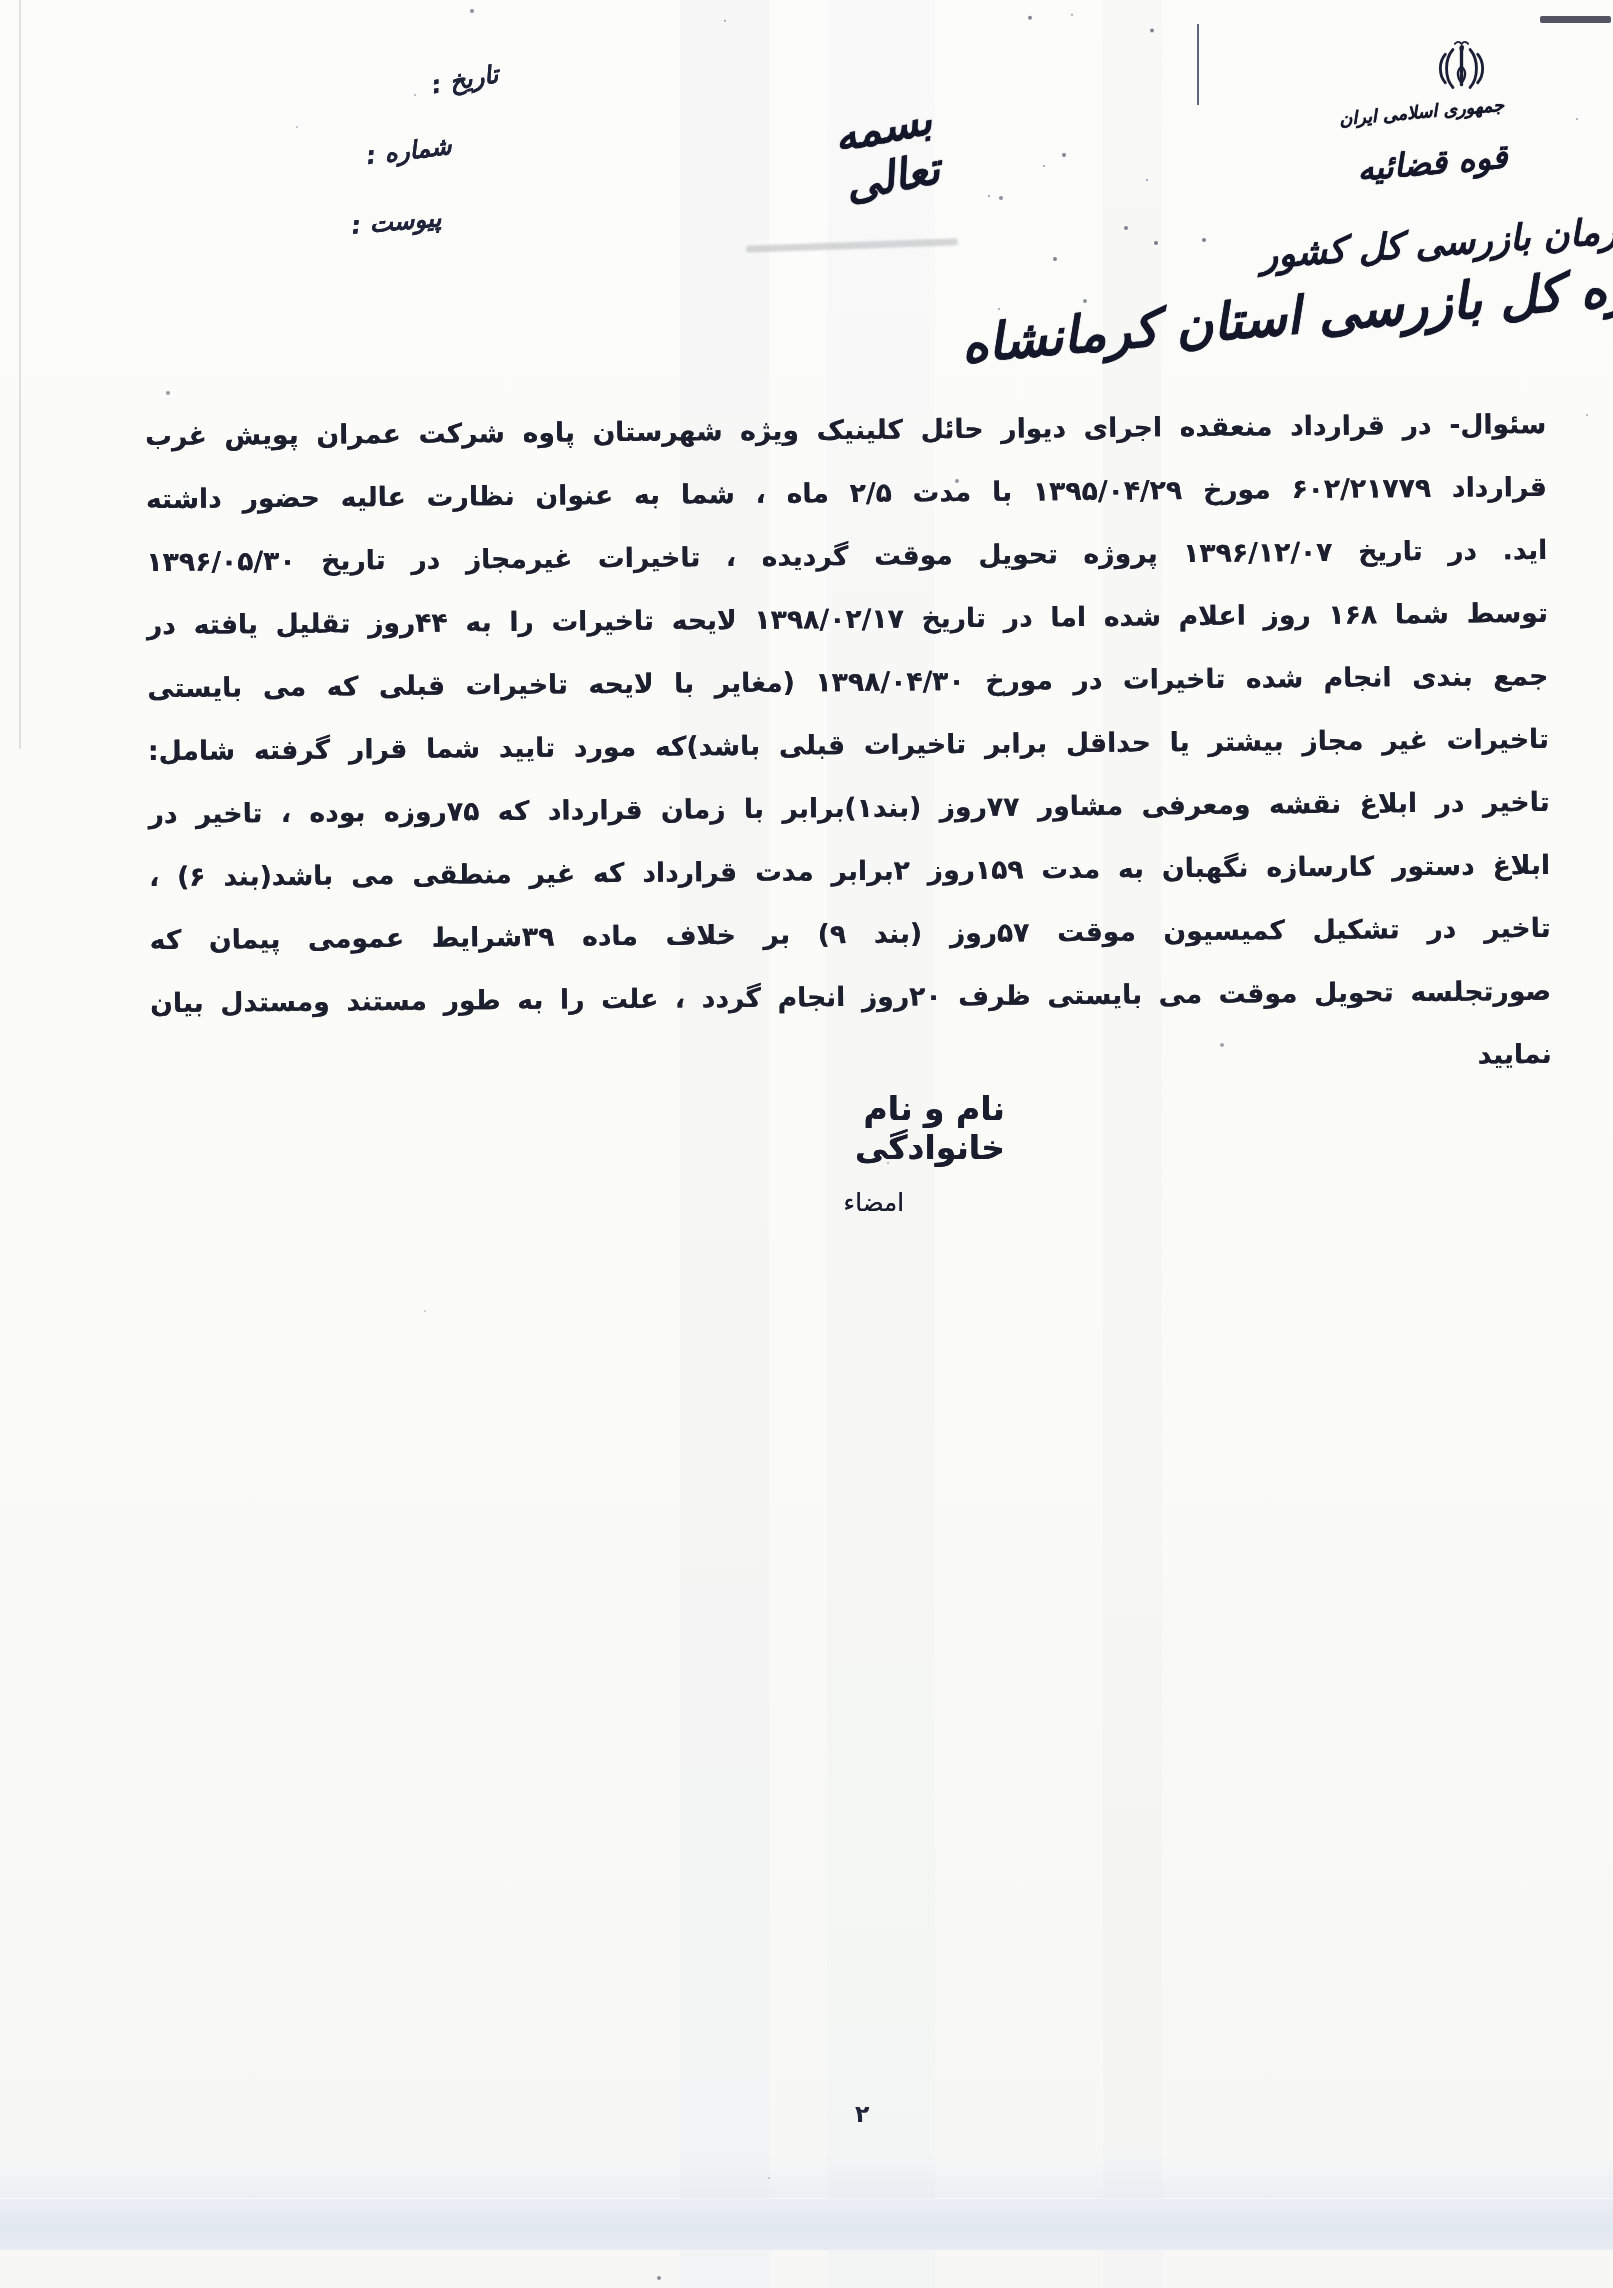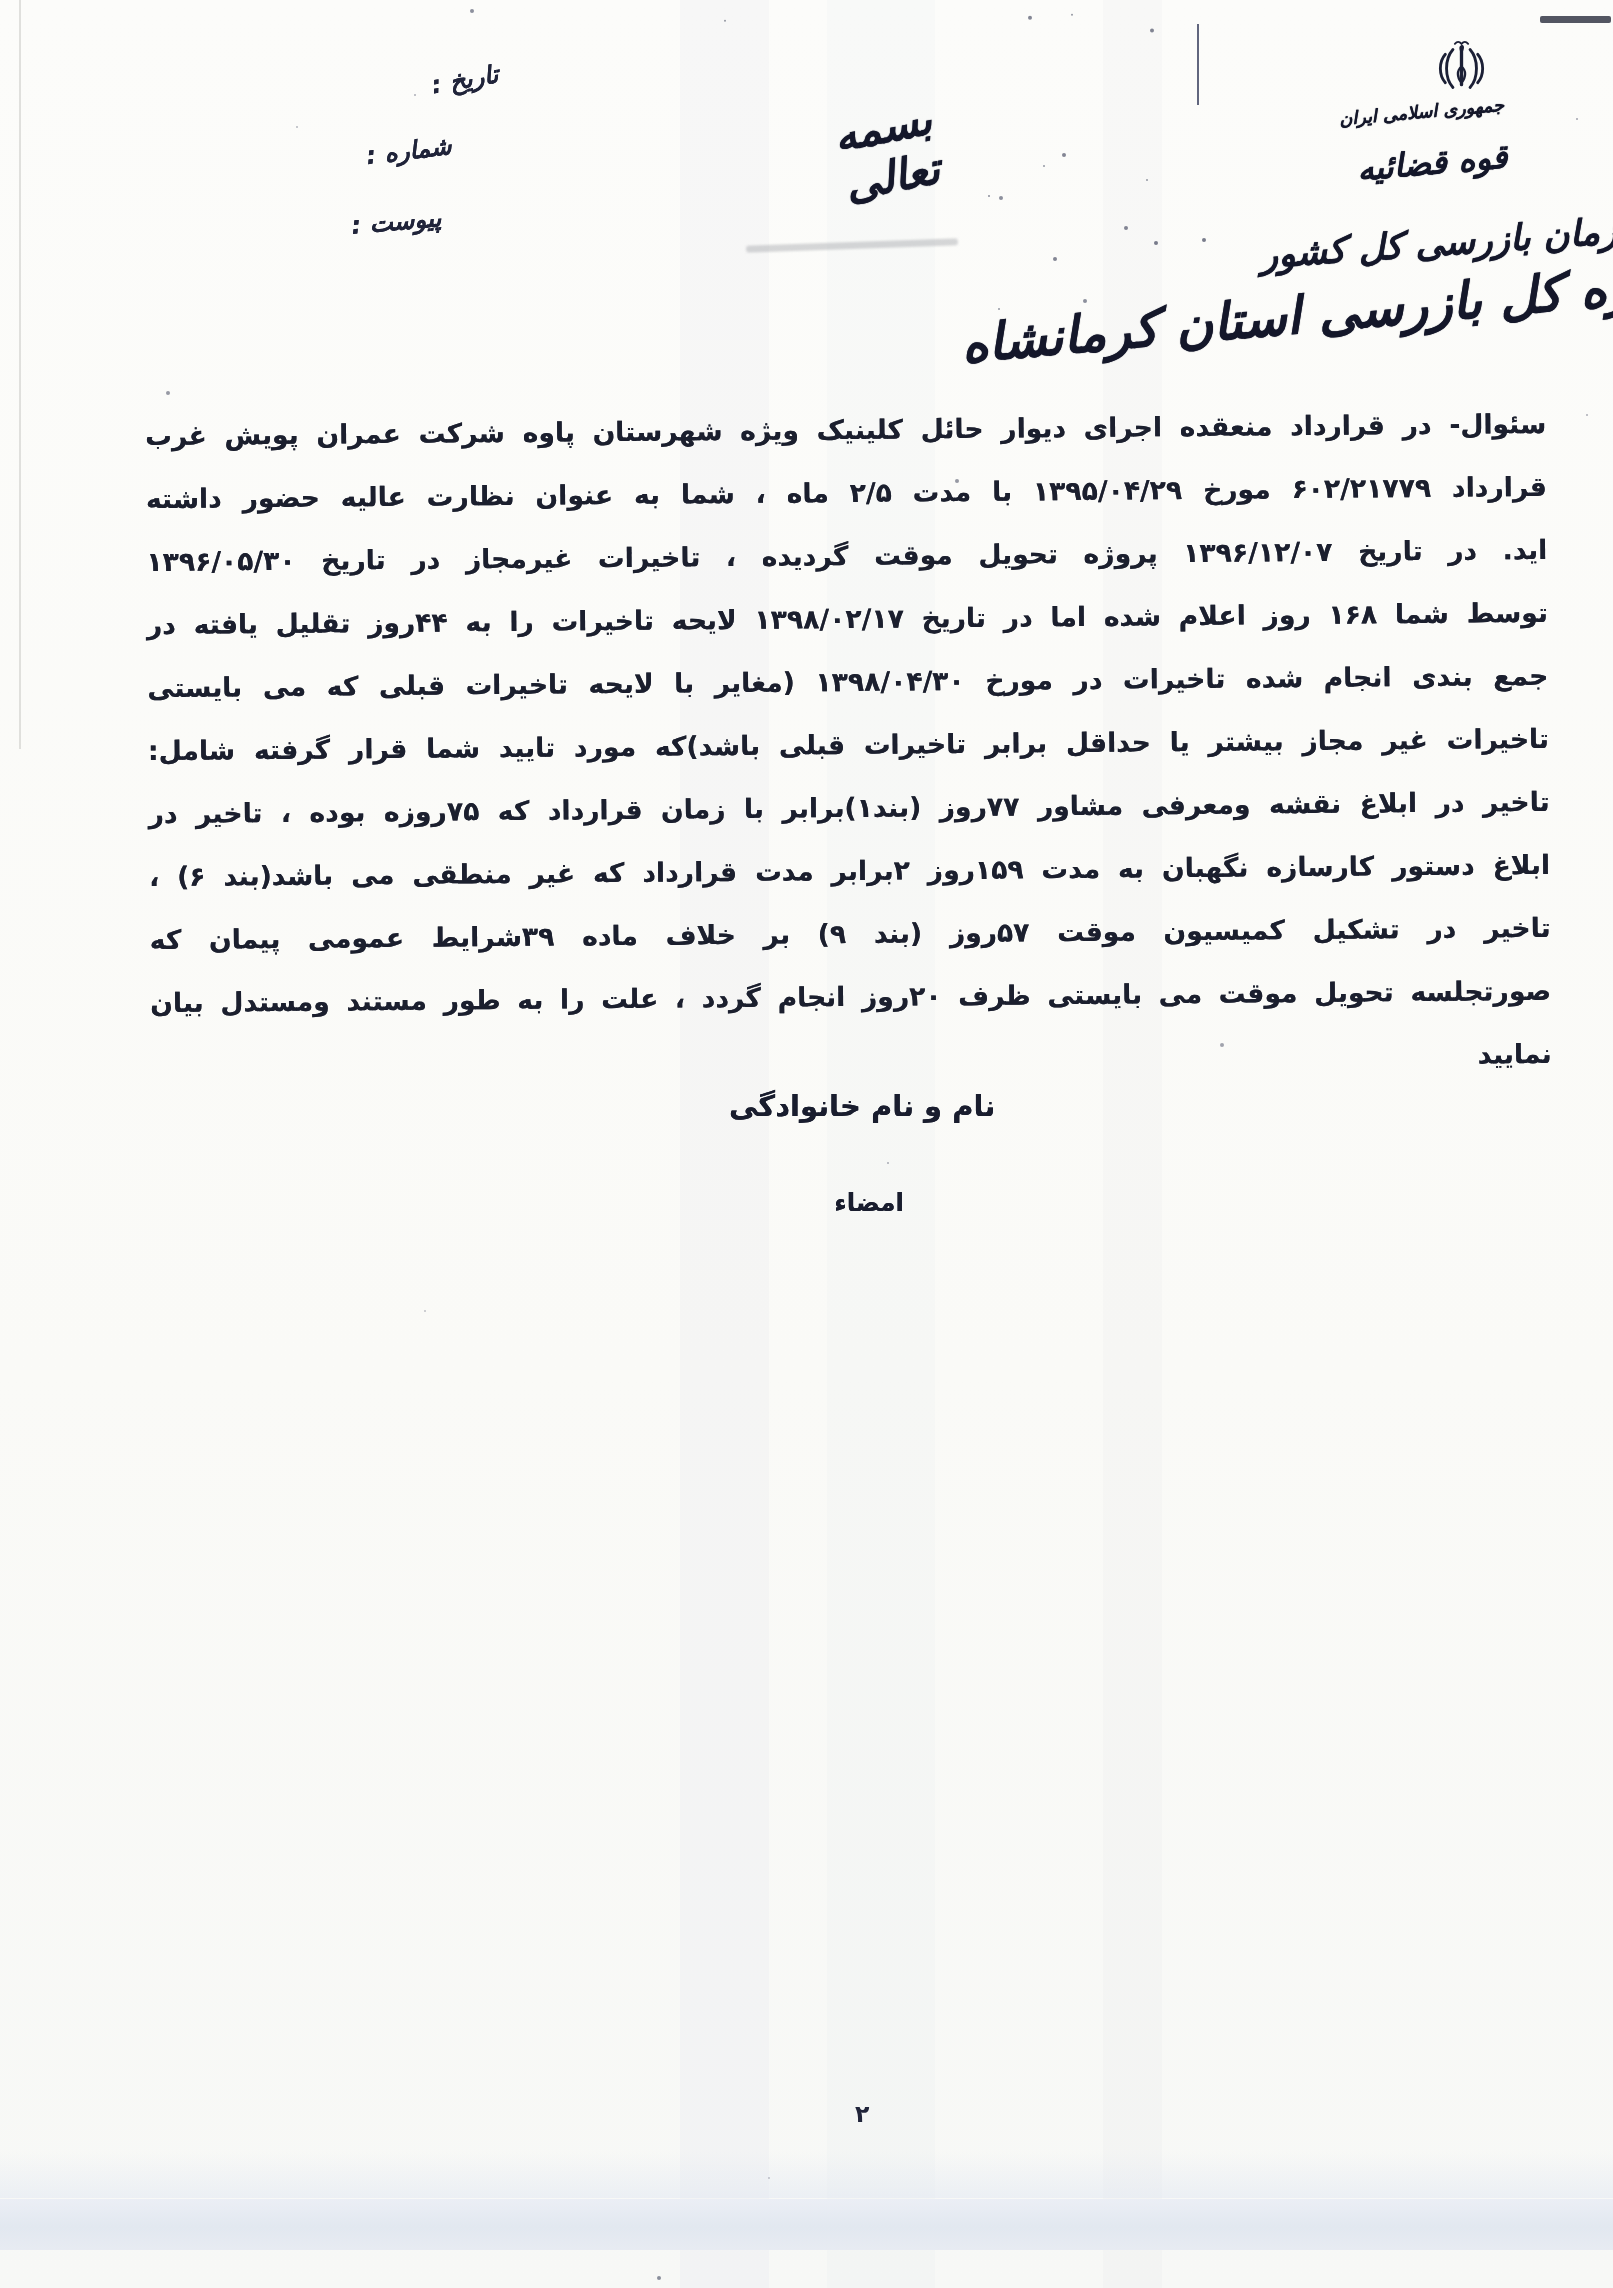--- a/index.html
+++ b/index.html
@@ -58,24 +58,24 @@
   .hdr.country{right:110px;top:102px;font-size:17.7px;transform:rotate(-5deg);}
   .hdr.judiciary{right:106px;top:144px;font-size:32.5px;transform:rotate(-5deg);letter-spacing:3.9px;}
   .hdr.organization{right:-44px;top:221px;font-size:36px;transform:rotate(-4deg);letter-spacing:3px;}
   .hdr.office{right:-69px;top:284px;font-size:51px;transform:rotate(-5deg);letter-spacing:1px;}
   
   .body-block{position:absolute;left:148px;top:398px;width:1401px;direction:rtl;
     transform:rotate(-0.5deg);font-size:26.6px;font-weight:bold;color:#1b1f2e;
     text-shadow:0 0 0.4px rgba(27,31,46,.8);}
   .body-line{height:63px;line-height:63px;text-align:justify;text-align-last:justify;}
   .body-line.last{text-align:right;text-align-last:right;}
-  .name-label{position:absolute;left:729px;top:1089px;width:276px;text-align:left;
-    font-size:29px;font-weight:bold;direction:rtl;color:#191d2e;text-shadow:0 0 0.5px #191d2e;}
+  .name-label{position:absolute;left:729px;top:1089px;width:276px;text-align:right;
+    font-size:33px;font-weight:bold;direction:rtl;color:#191d2e;text-shadow:0 0 0.5px #191d2e;}
   .sign-label{position:absolute;left:786px;top:1188px;width:118px;
-    font-size:24.6px;font-weight:bold;direction:rtl;color:#191d2e;text-shadow:0 0 0.5px #191d2e;}
+    font-size:24.6px;font-weight:normal;direction:rtl;color:#191d2e;text-shadow:0 0 0.5px #191d2e;}
   .page-number{position:absolute;left:855px;top:2100px;font-size:23.6px;font-weight:bold;color:#20243a;}
   
   .band-pre{position:absolute;left:0;top:2152px;width:1614px;height:46px;
     background:linear-gradient(180deg, rgba(226,232,242,0) 0%, rgba(226,232,242,.55) 100%);}
   .band-main{position:absolute;left:0;top:2199px;width:1614px;height:51px;
     background:linear-gradient(180deg,#ebeef5 0%, #e2e8f0 55%, #e7ebf2 100%);}
 </style>
 </head>
 <body>
 

